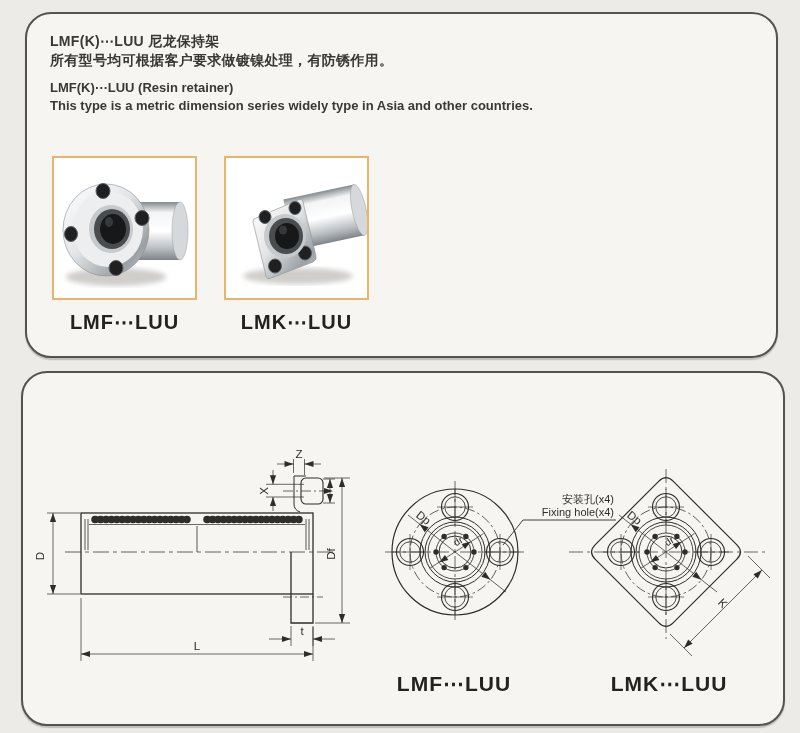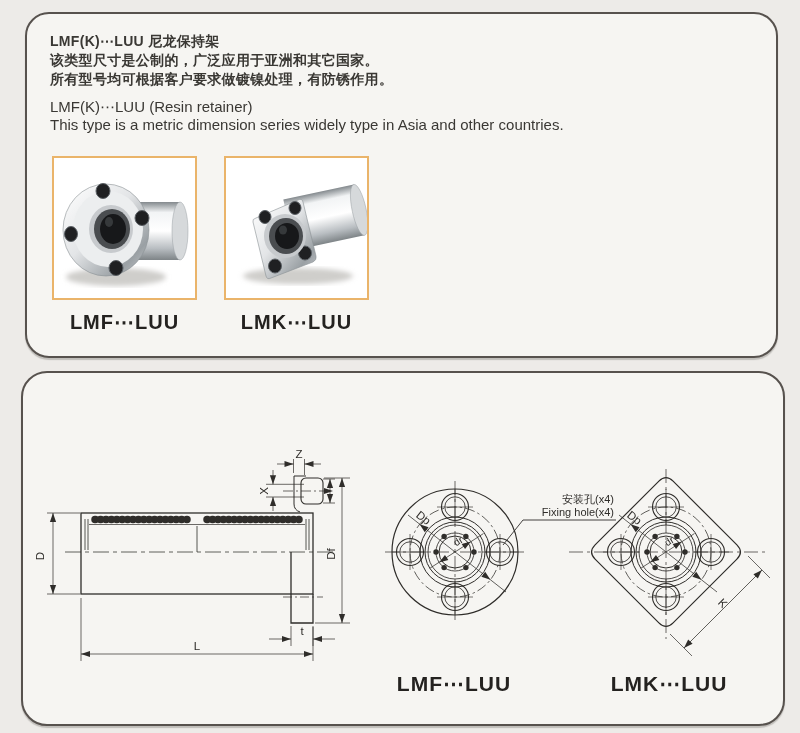--- a/index.html
+++ b/index.html
@@ -1,25 +1,25 @@
 <!DOCTYPE html>
 <html><head>
 <meta charset="utf-8">
 <style>
   html,body{margin:0;padding:0;}
   .page{position:relative;width:800px;height:733px;background:#edebe8;
         font-family:"Liberation Sans",sans-serif;color:#3a3834;overflow:hidden;}
   .panel{position:absolute;background:#f6f5f2;border:2px solid #57524e;border-radius:26px;
          box-sizing:border-box;box-shadow:0 2px 1px rgba(110,105,100,.35);}
-  .panel-intro{left:25px;top:12px;width:753px;height:346px;border-radius:24px;}
+  .panel-intro{left:25px;top:12px;width:753px;height:346px;}
   .panel-drawings{left:21px;top:371px;width:764px;height:355px;}
   .intro-text{position:absolute;left:23px;top:18px;width:700px;}
   .intro-text p{margin:0;}
   .zh-block{font-size:14px;line-height:19px;font-weight:600;letter-spacing:.3px;}
-  .en-block{margin-top:9px !important;font-size:15px;line-height:18px;font-weight:400;}
+  .en-block{margin-top:9px !important;font-size:13px;line-height:18px;font-weight:700;}
   .photo-box{position:absolute;top:142px;width:145px;height:144px;background:#ffffff;
              border:2px solid #eab46a;box-sizing:border-box;}
   .photo-box.left{left:25px;}
   .photo-box.right{left:197px;}
   .photo-box svg{display:block;width:100%;height:100%;}
   .product-label{position:absolute;top:296px;width:145px;text-align:center;
                  font-size:20px;font-weight:bold;letter-spacing:1px;color:#242220;}
   .product-label.left{left:25px;}
   .product-label.right{left:197px;}
   .drawing-svg{position:absolute;left:0;top:0;width:760px;height:351px;}
@@ -31,21 +31,20 @@
   .ln{stroke:#2f2d2a;fill:none;}
 </style>
 </head>
 <body>
 
 <div class="page">
 
   <div class="panel panel-intro">
     <div class="intro-text">
       <p class="zh-block">LMF(K)⋯LUU 尼龙保持架</p>
-      <p class="zh-block">该类型尺寸是公制的，广泛应用于亚洲和其它国家。</p>
       <p class="zh-block">所有型号均可根据客户要求做镀镍处理，有防锈作用。</p>
       <p class="en-block">LMF(K)⋯LUU (Resin retainer)</p>
       <p class="en-block" style="margin-top:0 !important">This type is a metric dimension series widely type in Asia and other countries.</p>
     </div>
 
     <div class="photo-box left">
       <svg viewBox="0 0 141 140">
         <defs>
           <linearGradient id="gA" x1="0" y1="0" x2="1" y2="1">
             <stop offset="0" stop-color="#ffffff"></stop>

